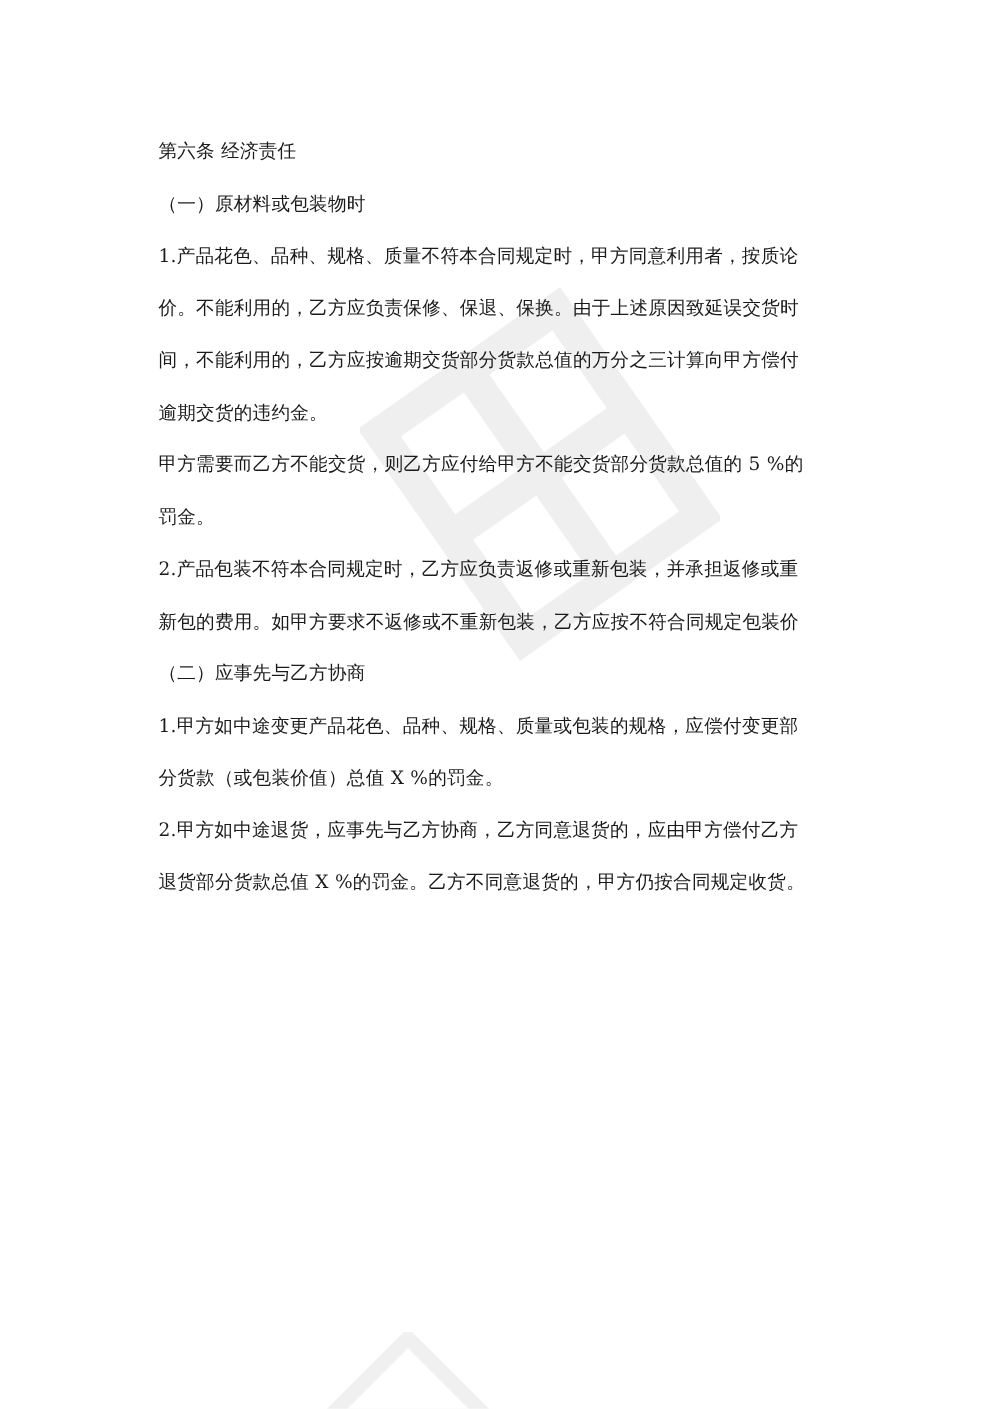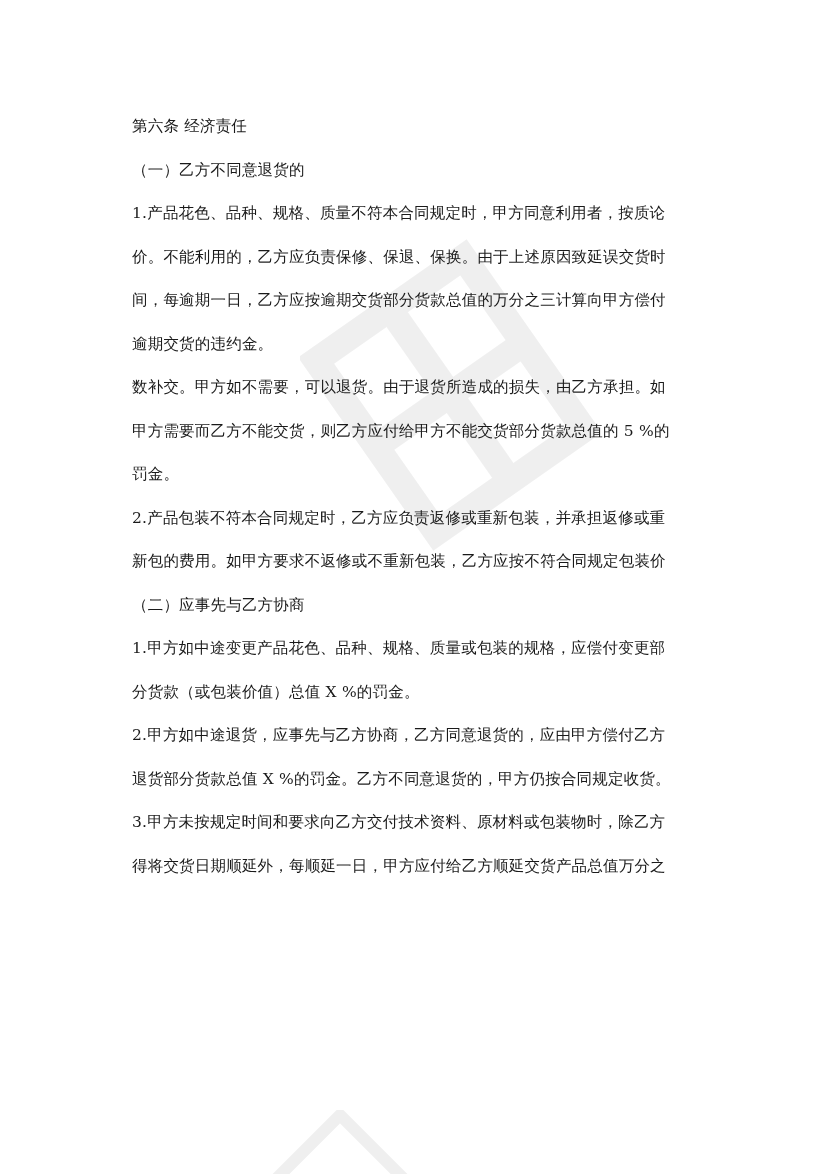--- a/index.html
+++ b/index.html
@@ -25,31 +25,30 @@
       <line x1="60" y1="165" x2="240" y2="165"></line>
     </g>
   </svg>
   <svg class="watermark wm-bot" viewBox="0 0 140 70">
     <polygon points="70,5 135,70 5,70" fill="none" stroke="#000" stroke-width="12"></polygon>
   </svg>
 
   <div class="content">
     <div class="line">第六条  经济责任</div>
 
-    <div class="line">（一）乙方不同意退货的</div>
+    <div class="line">（一）原材料或包装物时</div>
 
     <div>
       <div class="line">1.产品花色、品种、规格、质量不符本合同规定时，甲方同意利用者，按质论</div>
       <div class="line">价。不能利用的，乙方应负责保修、保退、保换。由于上述原因致延误交货时</div>
-      <div class="line">间，每逾期一日，乙方应按逾期交货部分货款总值的万分之三计算向甲方偿付</div>
+      <div class="line">间，不能利用的，乙方应按逾期交货部分货款总值的万分之三计算向甲方偿付</div>
       <div class="line">逾期交货的违约金。</div>
     </div>
 
     <div>
-      <div class="line">数补交。甲方如不需要，可以退货。由于退货所造成的损失，由乙方承担。如</div>
       <div class="line">甲方需要而乙方不能交货，则乙方应付给甲方不能交货部分货款总值的 5 %的</div>
       <div class="line">罚金。</div>
     </div>
 
     <div>
       <div class="line">2.产品包装不符本合同规定时，乙方应负责返修或重新包装，并承担返修或重</div>
       <div class="line">新包的费用。如甲方要求不返修或不重新包装，乙方应按不符合同规定包装价</div>
     </div>
 
 
@@ -58,18 +57,14 @@
     <div>
       <div class="line">1.甲方如中途变更产品花色、品种、规格、质量或包装的规格，应偿付变更部</div>
       <div class="line">分货款（或包装价值）总值 X %的罚金。</div>
     </div>
 
     <div>
       <div class="line">2.甲方如中途退货，应事先与乙方协商，乙方同意退货的，应由甲方偿付乙方</div>
       <div class="line">退货部分货款总值 X %的罚金。乙方不同意退货的，甲方仍按合同规定收货。</div>
     </div>
 
-    <div>
-      <div class="line">3.甲方未按规定时间和要求向乙方交付技术资料、原材料或包装物时，除乙方</div>
-      <div class="line">得将交货日期顺延外，每顺延一日，甲方应付给乙方顺延交货产品总值万分之</div>
-    </div>
   </div>
 </div>
 
 </body></html>

